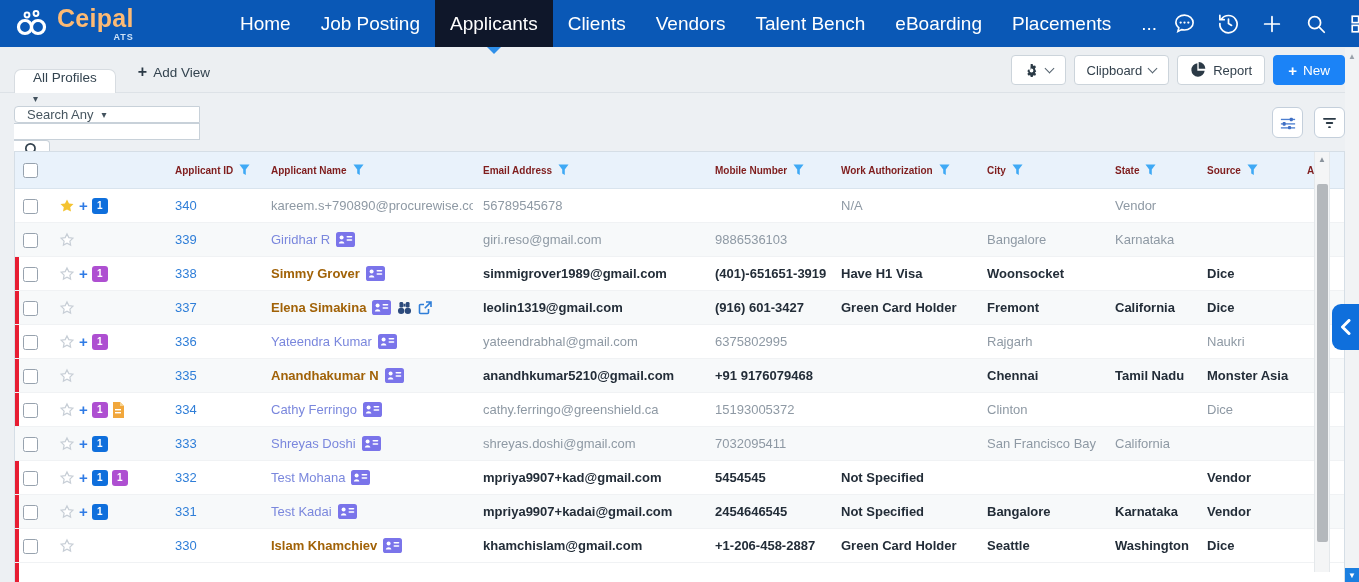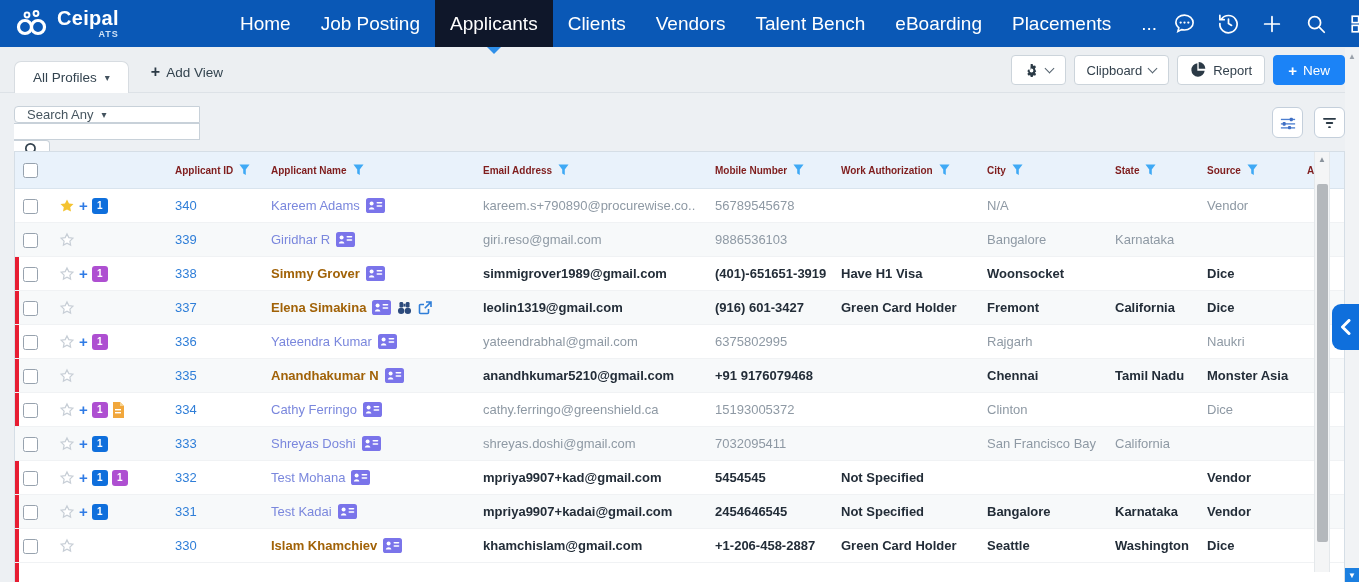--- a/index.html
+++ b/index.html
@@ -3,35 +3,35 @@
 <meta charset="utf-8">
 <style>
   * { margin:0; padding:0; box-sizing:border-box; }
   html,body { width:1359px; height:582px; overflow:hidden; }
   body { font-family:"Liberation Sans","DejaVu Sans",sans-serif; background:#edf0f3; position:relative; }
 
   
   .topnav { height:47px; background:#0a58b6; display:flex; align-items:stretch; color:#eaf2fb; position:relative; z-index:5; }
   .brand { display:flex; align-items:center; gap:7px; padding:0 14px; min-width:180px; }
   .brand-text { line-height:1; }
-  .brand-name { font-size:20px; font-weight:700; color:#ffffff; letter-spacing:.3px; }
+  .brand-name { font-size:25px; font-weight:700; color:#fdba74; letter-spacing:.3px; }
   .brand-sub { font-size:9px; font-weight:700; color:#cfe2f6; text-align:right; margin-top:2px; letter-spacing:1px; }
   .nav-items { display:flex; list-style:none; align-items:stretch; margin-left:45px; }
   .nav-items li { display:flex; align-items:center; padding:0 15px; font-size:19px; color:#ffffff; cursor:pointer; position:relative; white-space:nowrap; }
   .nav-items li.active { background:#0f172a; }
   .nav-items li.active::after { content:""; position:absolute; left:50%; bottom:-7px; transform:translateX(-50%);
     border:7px solid transparent; border-top:7px solid #2f8fe9; border-bottom:0; }
   .nav-right { margin-left:auto; display:flex; align-items:center; gap:20px; padding-right:18px; }
   .nav-ic { width:24px; height:24px; display:flex; align-items:center; justify-content:center; cursor:pointer; }
   .avatar { width:34px; height:34px; border-radius:50%; background:#fff; display:flex; align-items:flex-end; justify-content:center; overflow:hidden; cursor:pointer; }
 
   
   .tabsbar { height:46px; background:#eceff2; display:flex; align-items:flex-end; border-bottom:1px solid #dde2e7; position:relative; }
-  .view-tab { margin-left:14px; height:32px; background:#fff; border:1px solid #d7dce1; border-bottom:none; border-radius:7px 7px 0 0;
-    display:flex; align-items:center; gap:8px; padding:0 18px; font-size:13.5px; color:#33434f; cursor:pointer; position:relative; top:1px; }
+  .view-tab { margin-left:14px; height:24px; background:#fff; border:1px solid #d7dce1; border-bottom:none; border-radius:7px 7px 0 0;
+    display:flex; align-items:flex-start; gap:8px; padding:0 18px; font-size:13.5px; color:#33434f; cursor:pointer; position:relative; top:1px;flex-direction:column; }
   .caret { font-size:10px; color:#43525e; }
   .add-view { display:flex; align-items:center; gap:6px; margin-left:22px; height:40px; font-size:13.5px; color:#33434f; cursor:pointer; }
   .plus-sm { color:#2b3a46; font-weight:700; font-size:16px; }
   .tabsbar-right { margin-left:auto; display:flex; align-items:center; gap:8px; padding:0 14px 7px 0; }
   .btn { height:30px; background:#fff; border:1px solid #ccd4db; border-radius:4px; display:flex; align-items:center; gap:7px;
     padding:0 12px; font-size:13px; color:#33414d; cursor:pointer; }
   .chev { width:7px; height:7px; border-right:1.6px solid #55636f; border-bottom:1.6px solid #55636f; transform:rotate(45deg); margin-top:-3px; }
   .btn-new { height:30px; background:#1b83f7; border:1px solid #1b83f7; border-radius:4px; color:#fff; display:flex; align-items:center; gap:6px;
     padding:0 14px; font-size:13.5px; cursor:pointer; }
   .plus-w { font-weight:700; font-size:15px; }
@@ -295,30 +295,20 @@
       <div class="trow">
         <div class="cell c-check"><span class="cb"></span></div>
         <div class="cell c-flags">
           <svg width="16" height="16" viewBox="0 0 16 16">
             <path d="M8 1.4l2 4.1 4.5.6-3.3 3.1.8 4.4L8 11.5l-4 2.1.8-4.4L1.5 6.1 6 5.5z" fill="#f4c331"></path>
           </svg>
           <span class="plus-row">+</span>
           <span class="badge blue">1</span>
         </div>
         <div class="cell"><a class="id-link">340</a></div>
-        <div class="cell c-name">
-          <a class="nm">Kareem Adams</a>
-          <svg width="19" height="15" viewBox="0 0 19 15">
-            <rect width="19" height="15" rx="2.6" fill="#7a74ea"></rect>
-            <circle cx="5.6" cy="5.6" r="2" fill="#fff"></circle>
-            <path d="M2.8 11.6c.3-1.6 1.5-2.4 2.8-2.4s2.5.8 2.8 2.4z" fill="#fff"></path>
-            <rect x="10.5" y="4" width="5.8" height="1.6" rx=".8" fill="#fff"></rect>
-            <rect x="10.5" y="7.2" width="5.8" height="1.6" rx=".8" fill="#fff"></rect>
-          </svg>
-        </div>
         <div class="cell">kareem.s+790890@procurewise.co..</div>
         <div class="cell">56789545678</div>
         <div class="cell"></div>
         <div class="cell">N/A</div>
         <div class="cell"></div>
         <div class="cell">Vendor</div>
         <div class="cell"></div>
       </div>
       <div class="trow alt">
         <div class="cell c-check"><span class="cb"></span></div>

